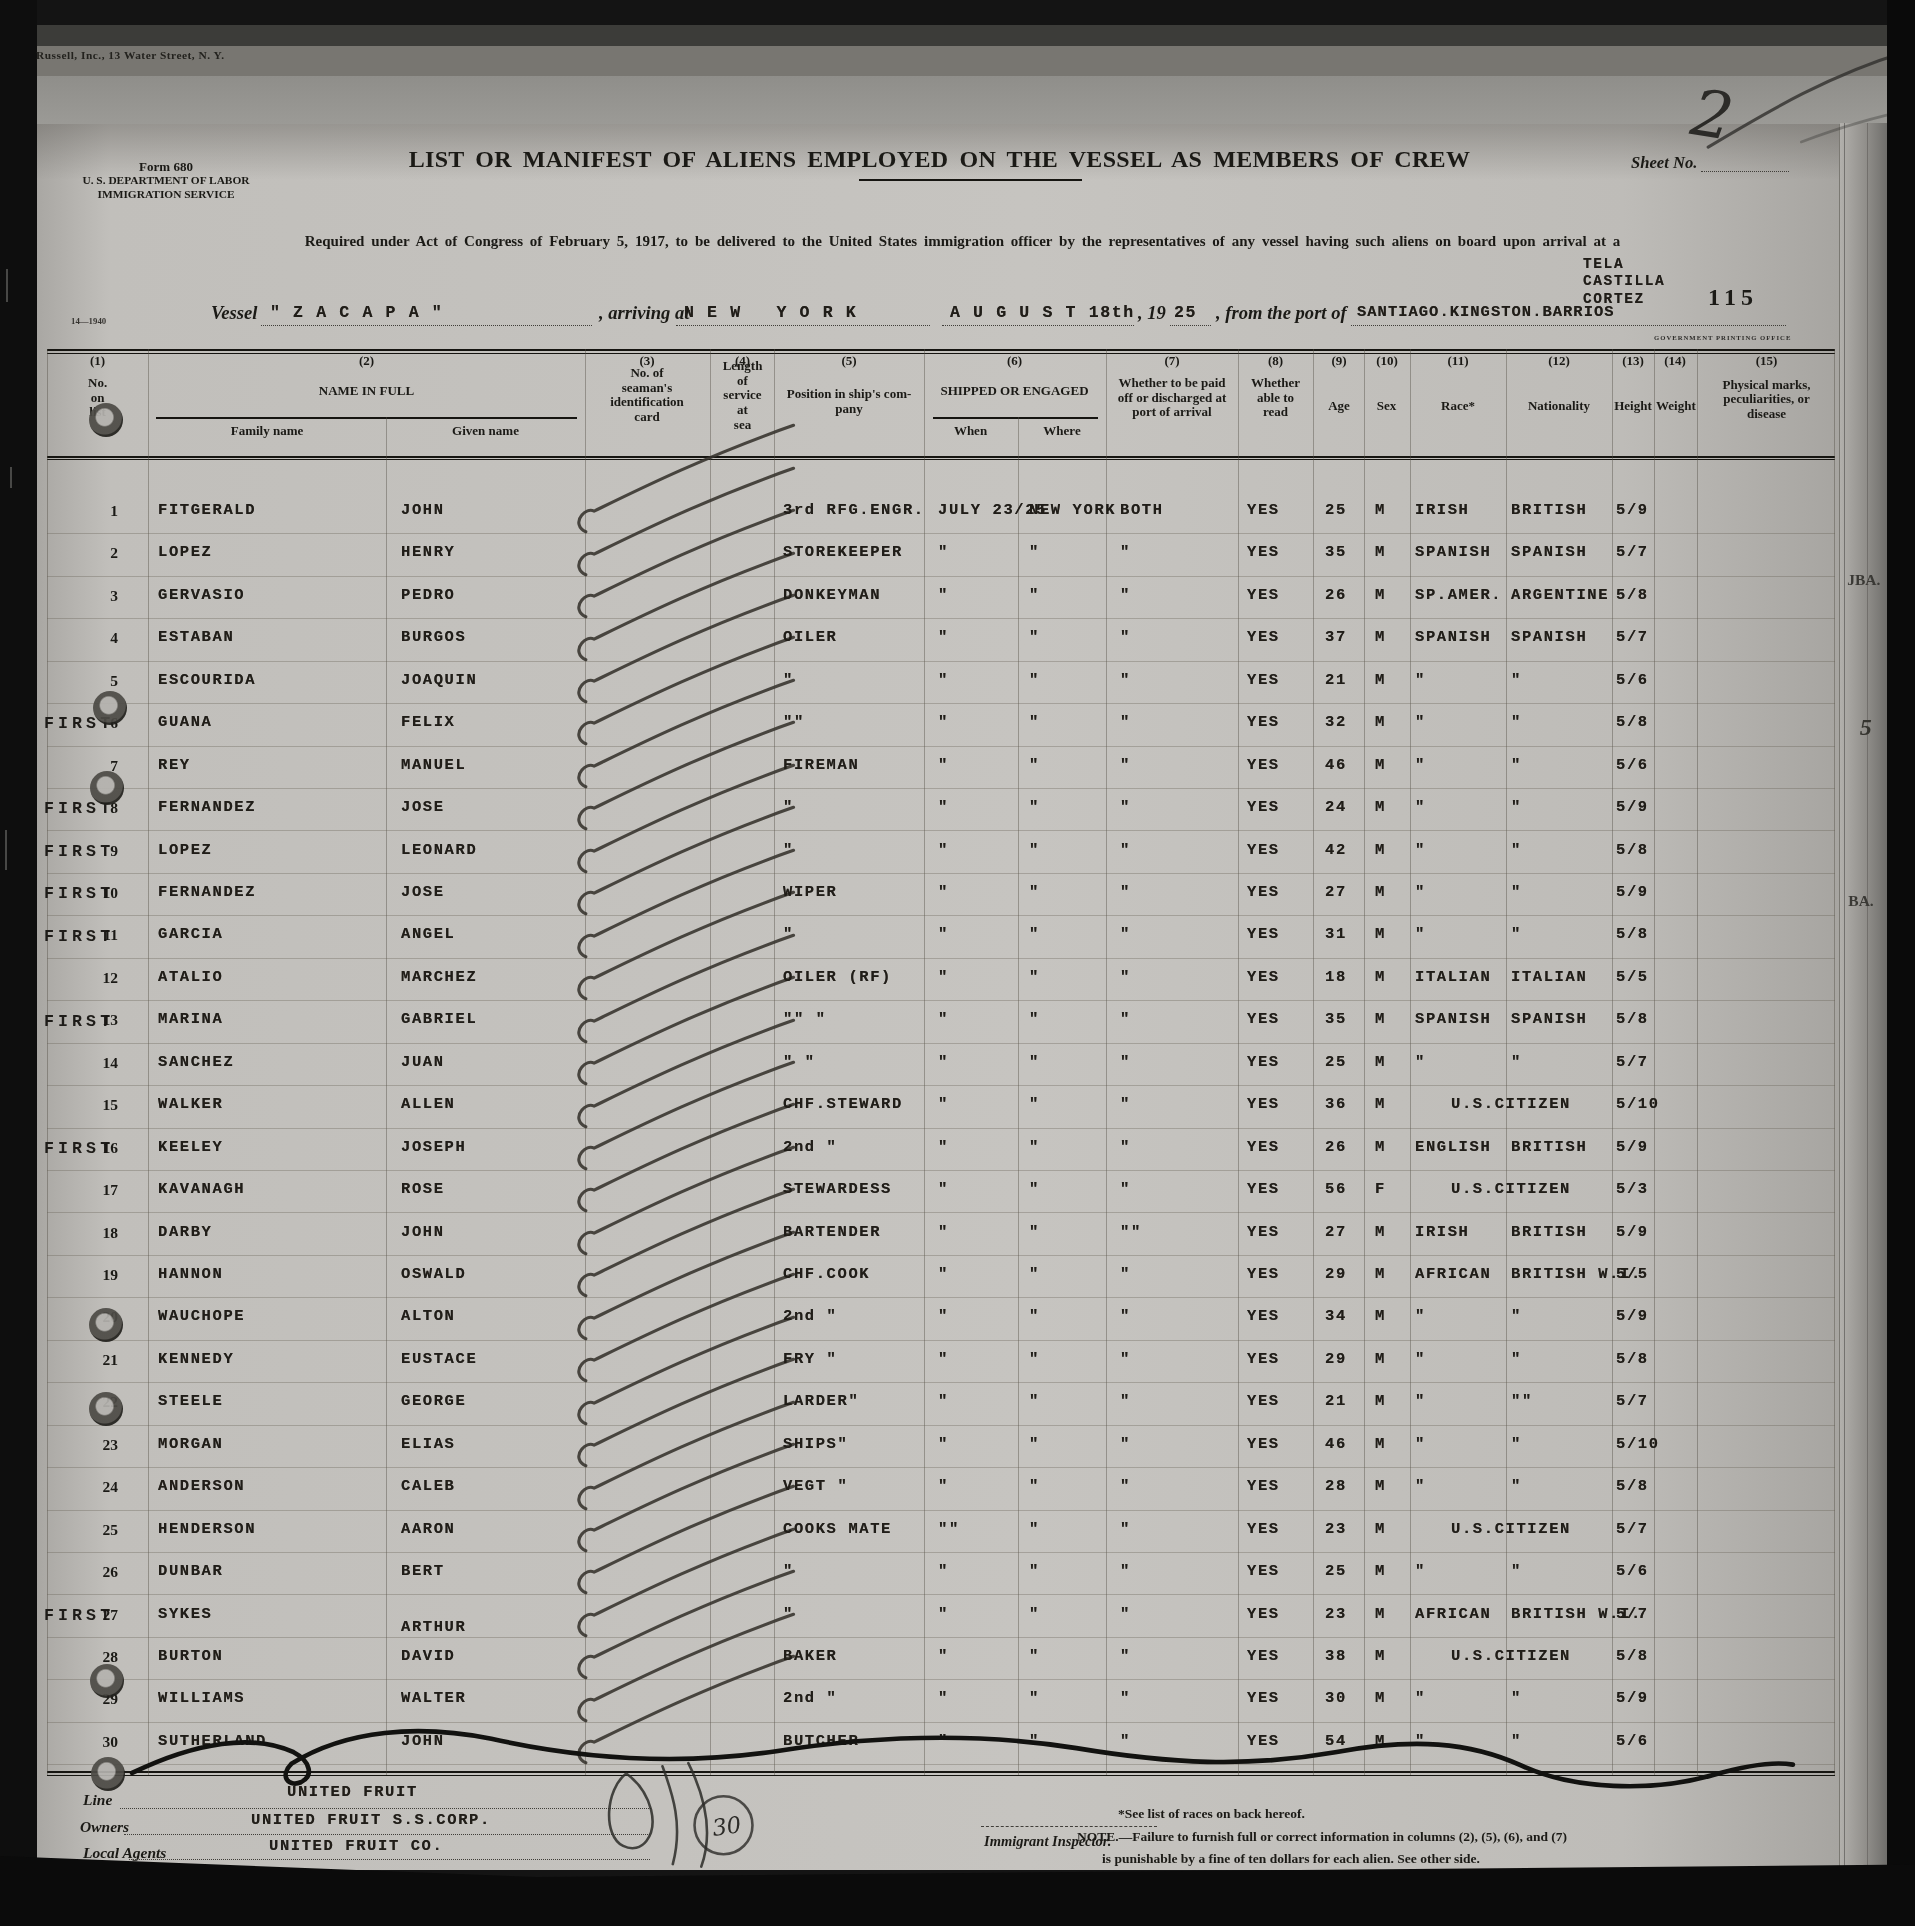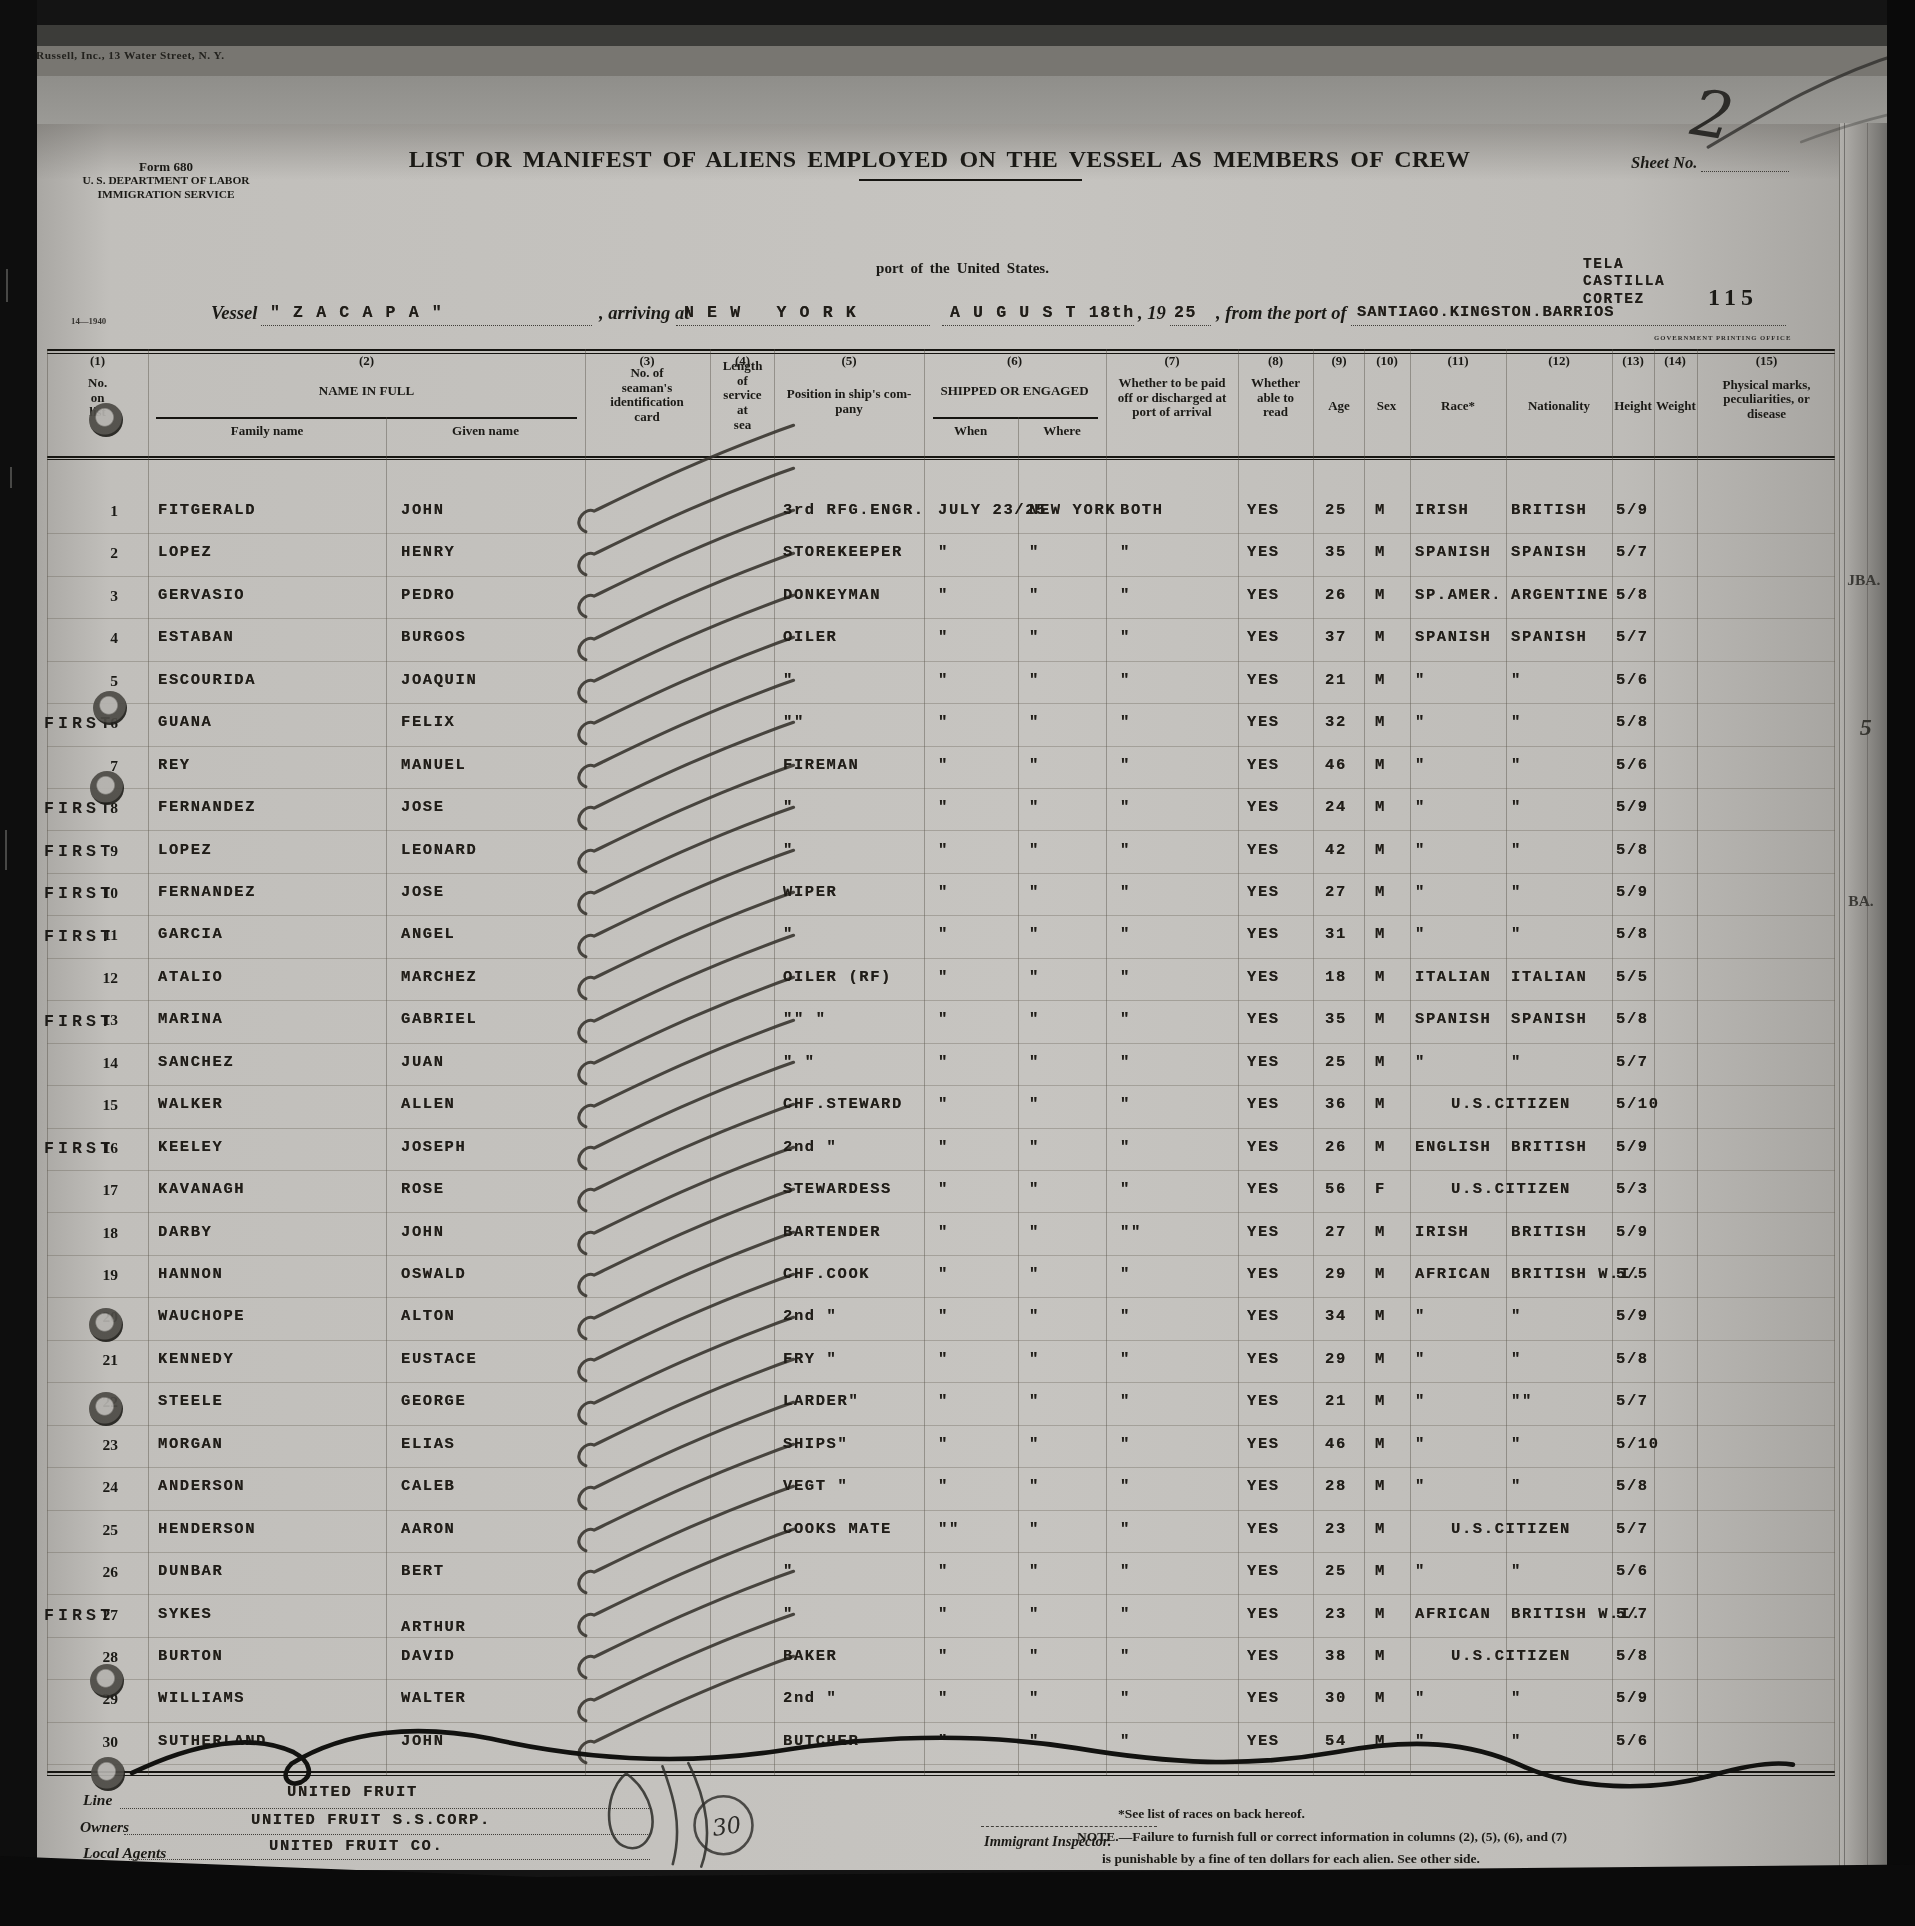--- a/index.html
+++ b/index.html
@@ -68,21 +68,21 @@
 
   <div class="abs" style="left:78px;top:130px;width:176px;text-align:center;z-index:5;line-height:1.18;margin-top:29px;">
     <div class="b" style="font-size:13px;">Form 680</div>
     <div class="b" style="font-size:11.4px;">U. S. DEPARTMENT OF LABOR</div>
     <div class="b" style="font-size:11.4px;">IMMIGRATION SERVICE</div>
   </div>
 
   <div class="abs b" style="left:207px;top:146px;width:1465px;text-align:center;font-size:24px;letter-spacing:0.3px;word-spacing:4.7px;z-index:5;">LIST OR MANIFEST OF ALIENS EMPLOYED ON THE VESSEL AS MEMBERS OF CREW</div>
   <div class="abs rule" style="left:859px;top:179px;width:223px;height:2.1px;z-index:5;"></div>
 
-  <div class="abs b" style="left:155px;top:260px;width:1615px;text-align:center;font-size:15px;word-spacing:3.1px;z-index:5;">port of the United States.</div>
+  <div class="abs b" style="left:155px;top:233px;width:1615px;text-align:center;font-size:15px;word-spacing:3.1px;z-index:5;">Required under Act of Congress of February 5, 1917, to be delivered to the United States immigration officer by the representatives of any vessel having such aliens on board upon arrival at a</div>
 
   <div class="abs ital b" style="left:1631px;top:153px;font-size:16.6px;z-index:6;">Sheet No.</div>
   <div class="abs dot" style="left:1701px;top:171px;width:88px;z-index:6;"></div>
   <div class="abs ital" style="left:1692px;top:78px;font-size:64px;font-family:'DejaVu Serif',serif;color:#2c2b28;transform:rotate(9deg);z-index:6;">2</div>
   <svg class="abs" style="left:1672px;top:31px;z-index:6;" width="243" height="135" viewBox="0 0 470 260">
     <path d="M70,224 C190,152 310,82 452,40" fill="none" stroke="#2e2d2a" stroke-width="6" stroke-linecap="round" opacity=".78"></path>
     <path d="M250,214 C330,184 400,164 462,152" fill="none" stroke="#2e2d2a" stroke-width="5" stroke-linecap="round" opacity=".35"></path>
   </svg>
 
   <div class="abs ital b" style="left:211px;top:302px;font-size:18.6px;z-index:5;">Vessel</div>

